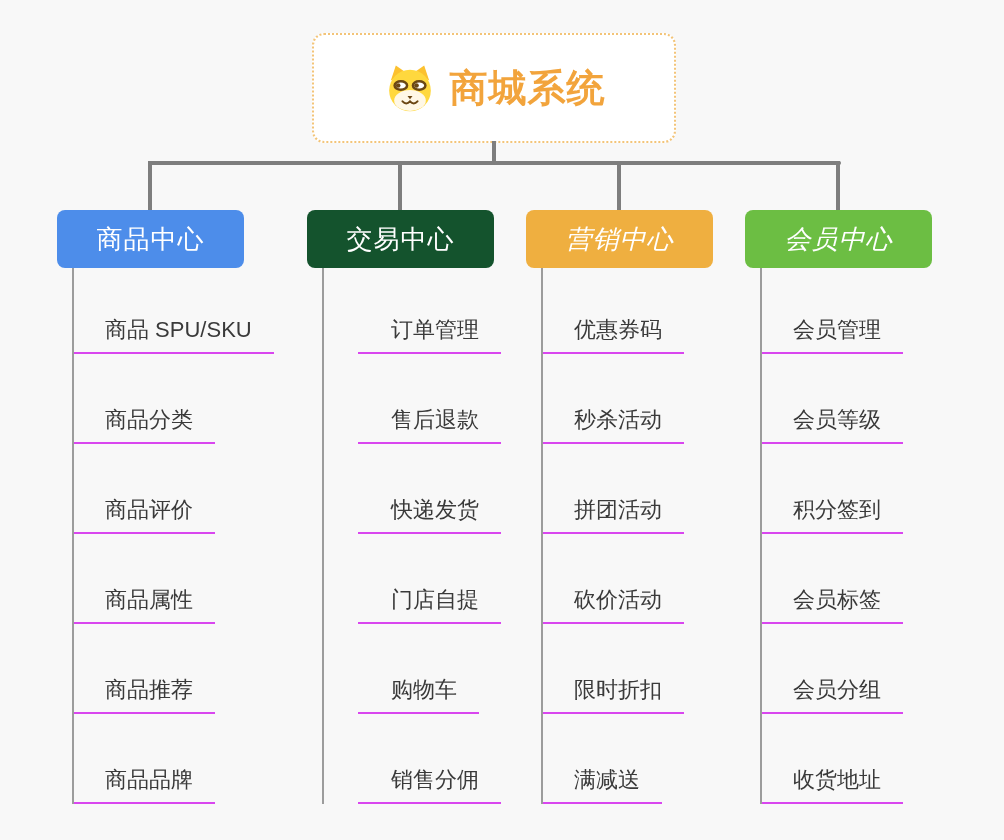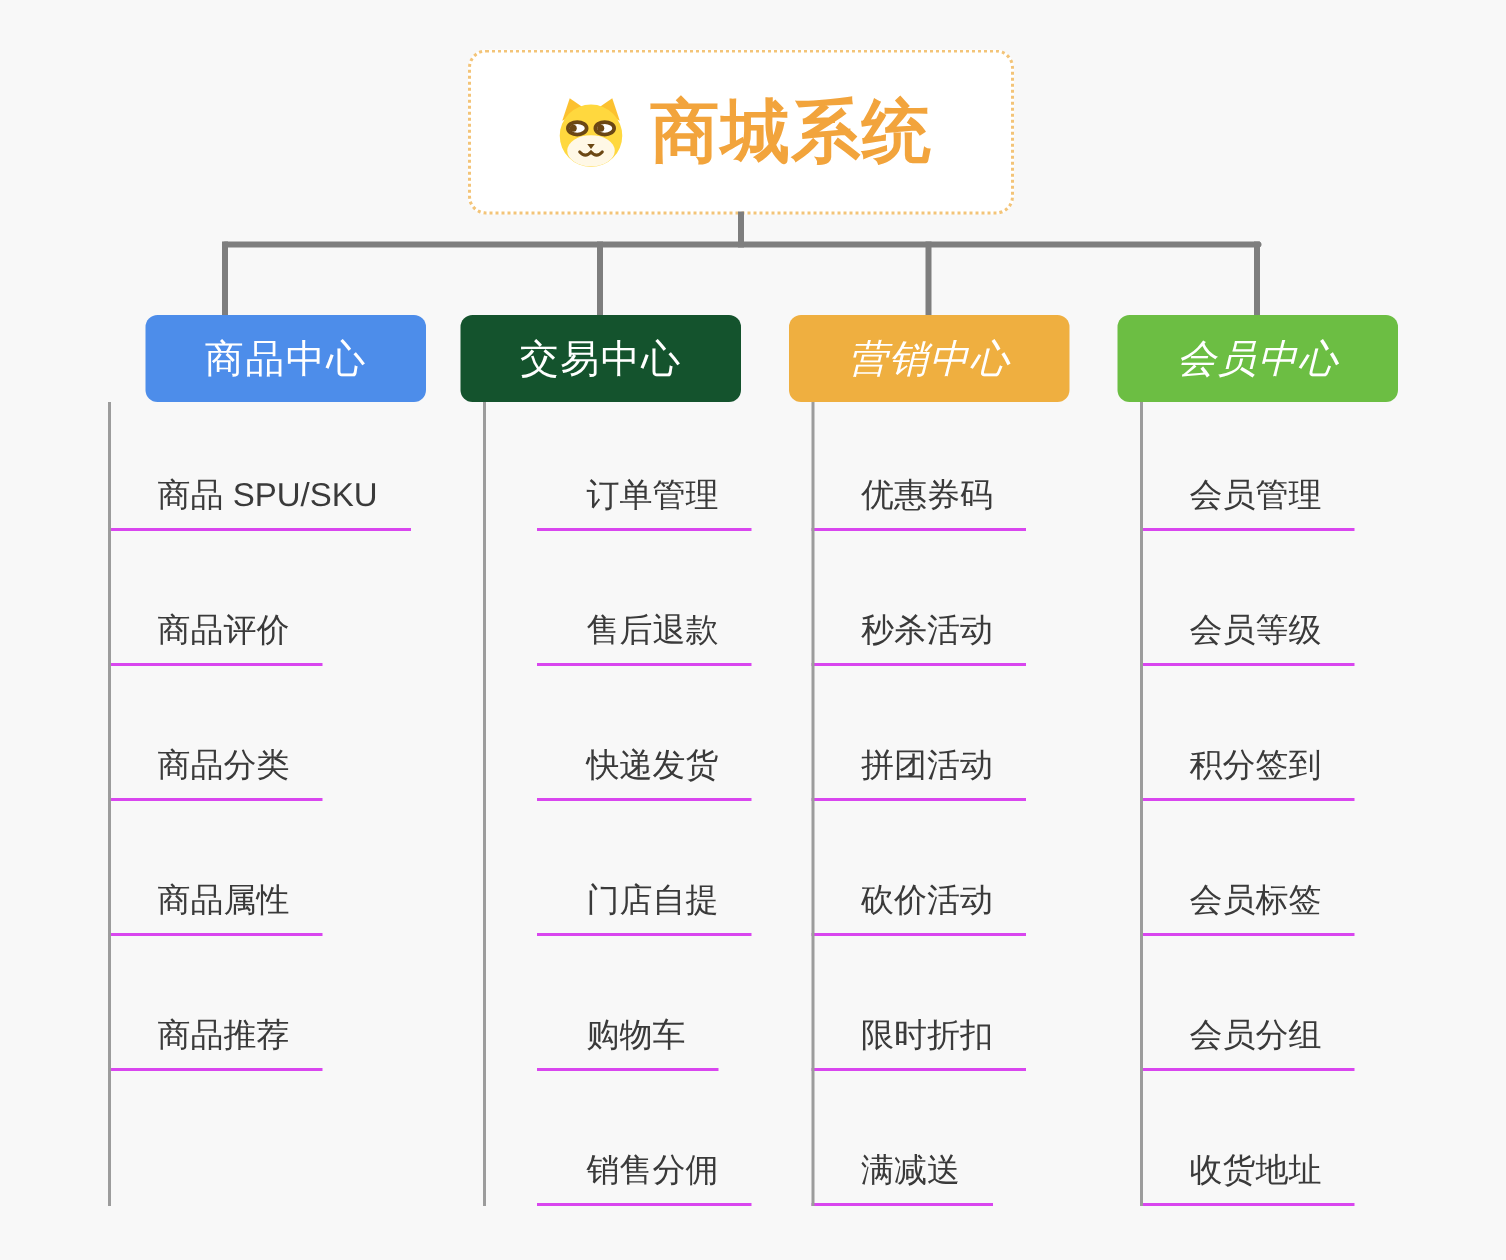--- a/index.html
+++ b/index.html
@@ -19,21 +19,21 @@
     width:364px;height:110px;
     background:#ffffff;
     border:2px dotted #f3c478;
     border-radius:12px;
     box-sizing:border-box;
     display:flex;align-items:center;justify-content:center;
     gap:13px;
   }
   .root-title{
     color:#f2a43c;
-    font-size:46px;
+    font-size:38px;
     font-weight:600;
     letter-spacing:1px;
     white-space:nowrap;
   }
   .doge{display:flex;align-items:center;}
   
   .conn{position:absolute;background:#7e7e7e;}
   .conn.stub{left:492px;top:141px;width:4px;height:24px;}
   .conn.bus {left:148px;top:161px;width:693px;height:4px;border-radius:2px;}
   .conn.drop{top:161px;width:4px;height:50px;}
@@ -42,21 +42,21 @@
   .branch{
     position:absolute;top:210px;
     width:187px;height:58px;
     border-radius:8px;
     color:#ffffff;
     font-size:26px;font-weight:500;
     display:flex;align-items:center;justify-content:center;
     white-space:nowrap;
     letter-spacing:1px;
   }
-  .branch-1{left:57px;margin-left:40px;}  .branch-2{left:307px;}
+  .branch-1{left:57px;}  .branch-2{left:307px;}
   .branch-3{left:526px;font-style:italic;} .branch-4{left:745px;font-style:italic;}
   
   .col{
     position:absolute;top:264px;
     width:250px;height:540px;
   }
   .col-1{left:72px;} .col-2{left:322px;padding-left:36px;} .col-3{left:541px;text-align:center;} .col-4{left:760px;}
   .vline{
     position:absolute;left:0;top:4px;bottom:0;
     width:2px;background:#9c9c9c;
@@ -108,31 +108,34 @@
   <div class="branch branch-2" style="background-color: #14532d;">交易中心</div>
   <div class="branch branch-3" style="background-color: rgb(239, 175, 64);">营销中心</div>
   <div class="branch branch-4" style="background-color: rgb(108, 190, 67);">会员中心</div>
 
   <div class="col col-1">
     <div class="vline"></div>
     <div class="leaf">
         <span class="leaf-label">商品 SPU/SKU</span>
       </div>
     <div class="leaf">
+        <span class="leaf-label">商品分类</span>
+      </div>
+    <div class="leaf">
         <span class="leaf-label">商品评价</span>
       </div>
     <div class="leaf">
-        <span class="leaf-label">商品分类</span>
-      </div>
-    <div class="leaf">
         <span class="leaf-label">商品属性</span>
       </div>
     <div class="leaf">
         <span class="leaf-label">商品推荐</span>
       </div>
+    <div class="leaf">
+        <span class="leaf-label">商品品牌</span>
+      </div>
   </div>
 
   <div class="col col-2">
     <div class="vline"></div>
     <div class="leaf">
         <span class="leaf-label">订单管理</span>
       </div>
     <div class="leaf">
         <span class="leaf-label">售后退款</span>
       </div>

